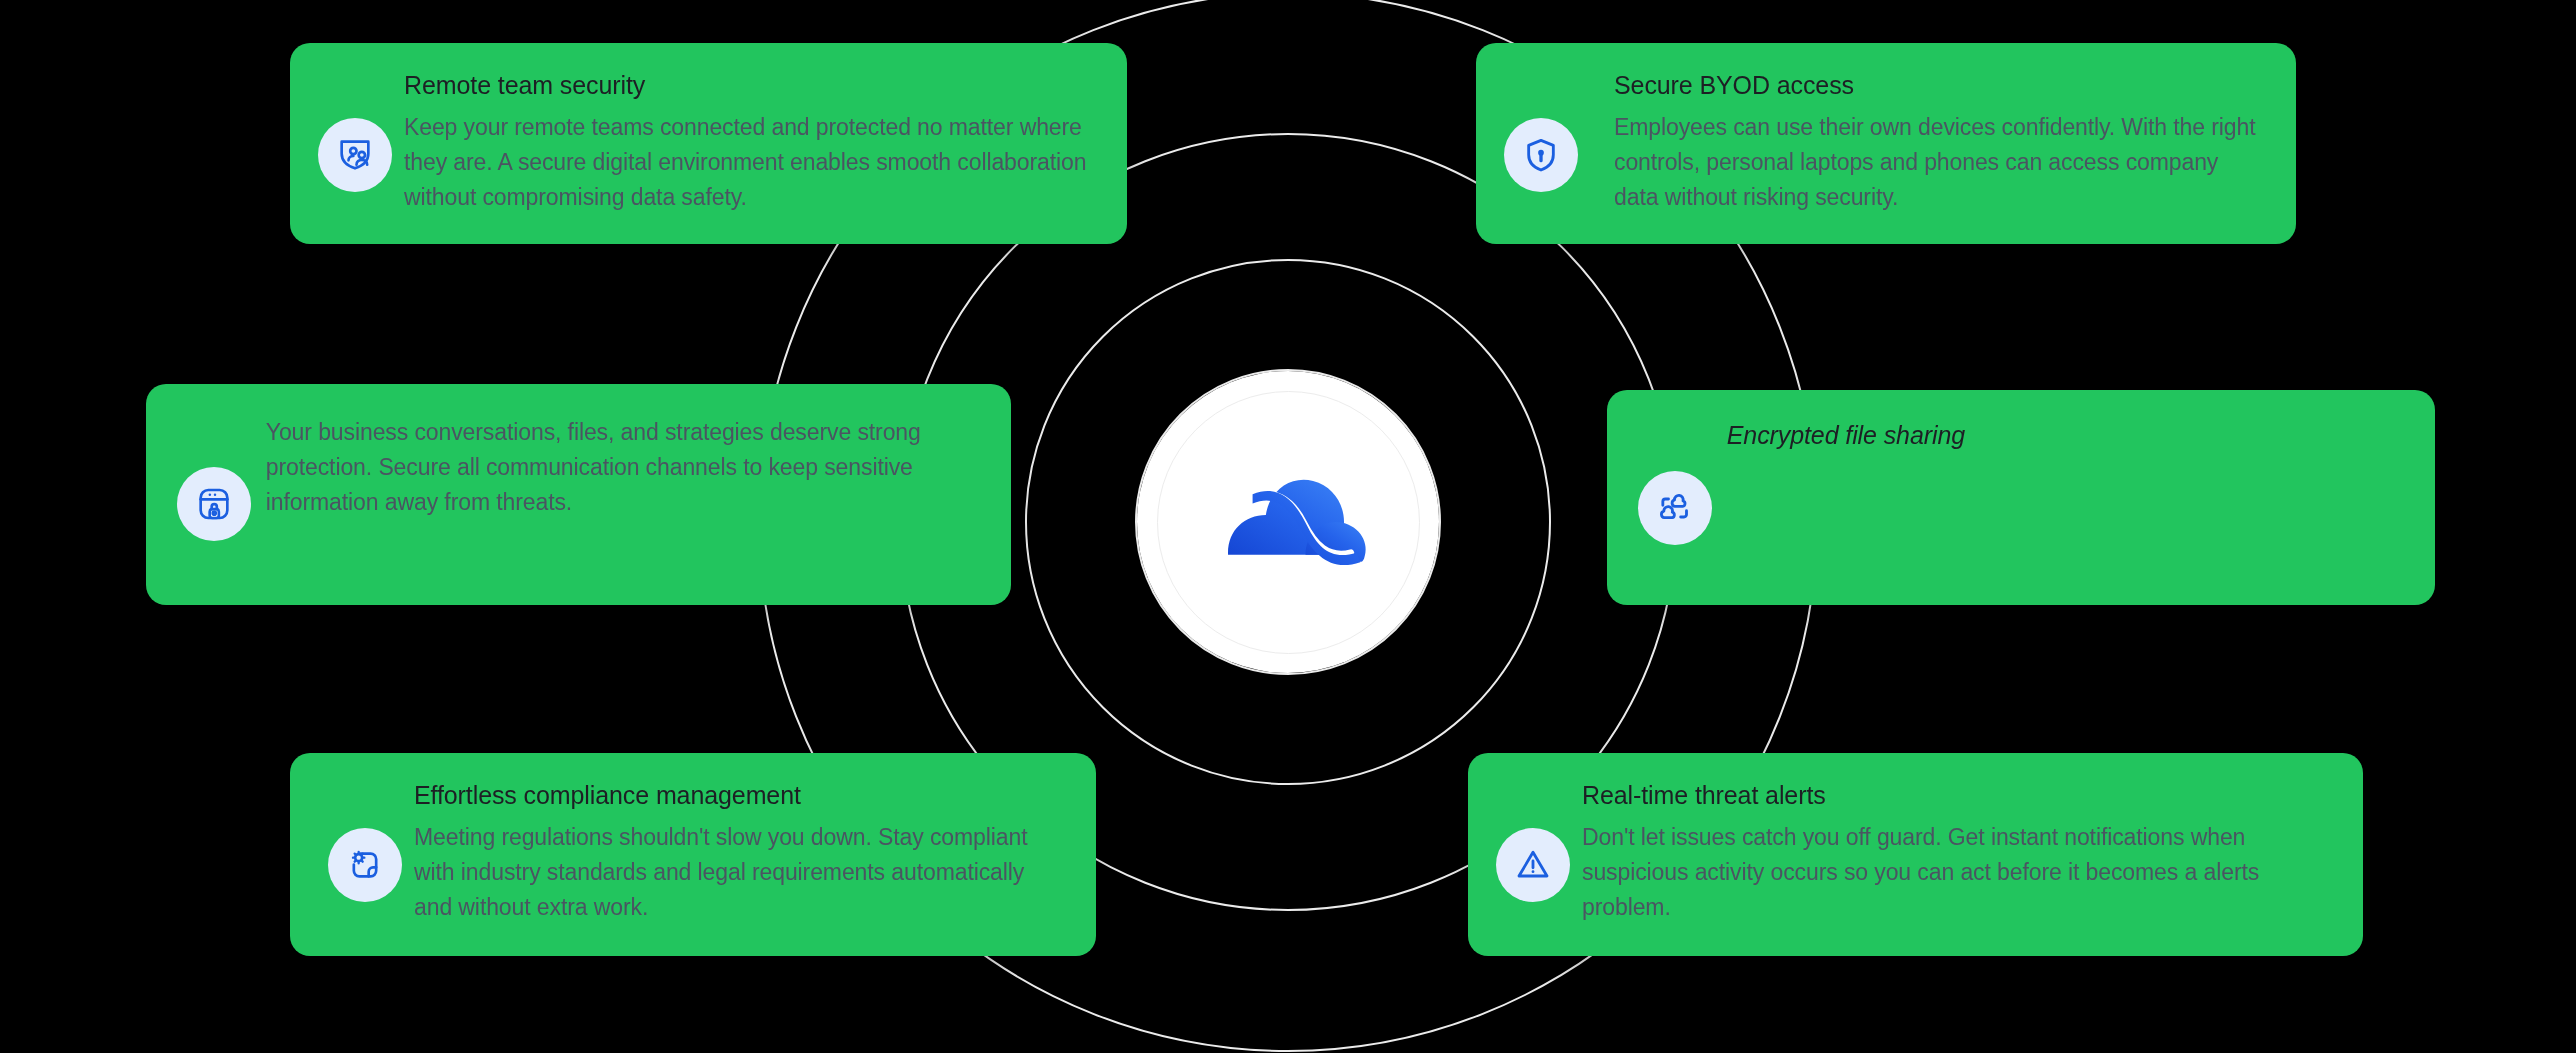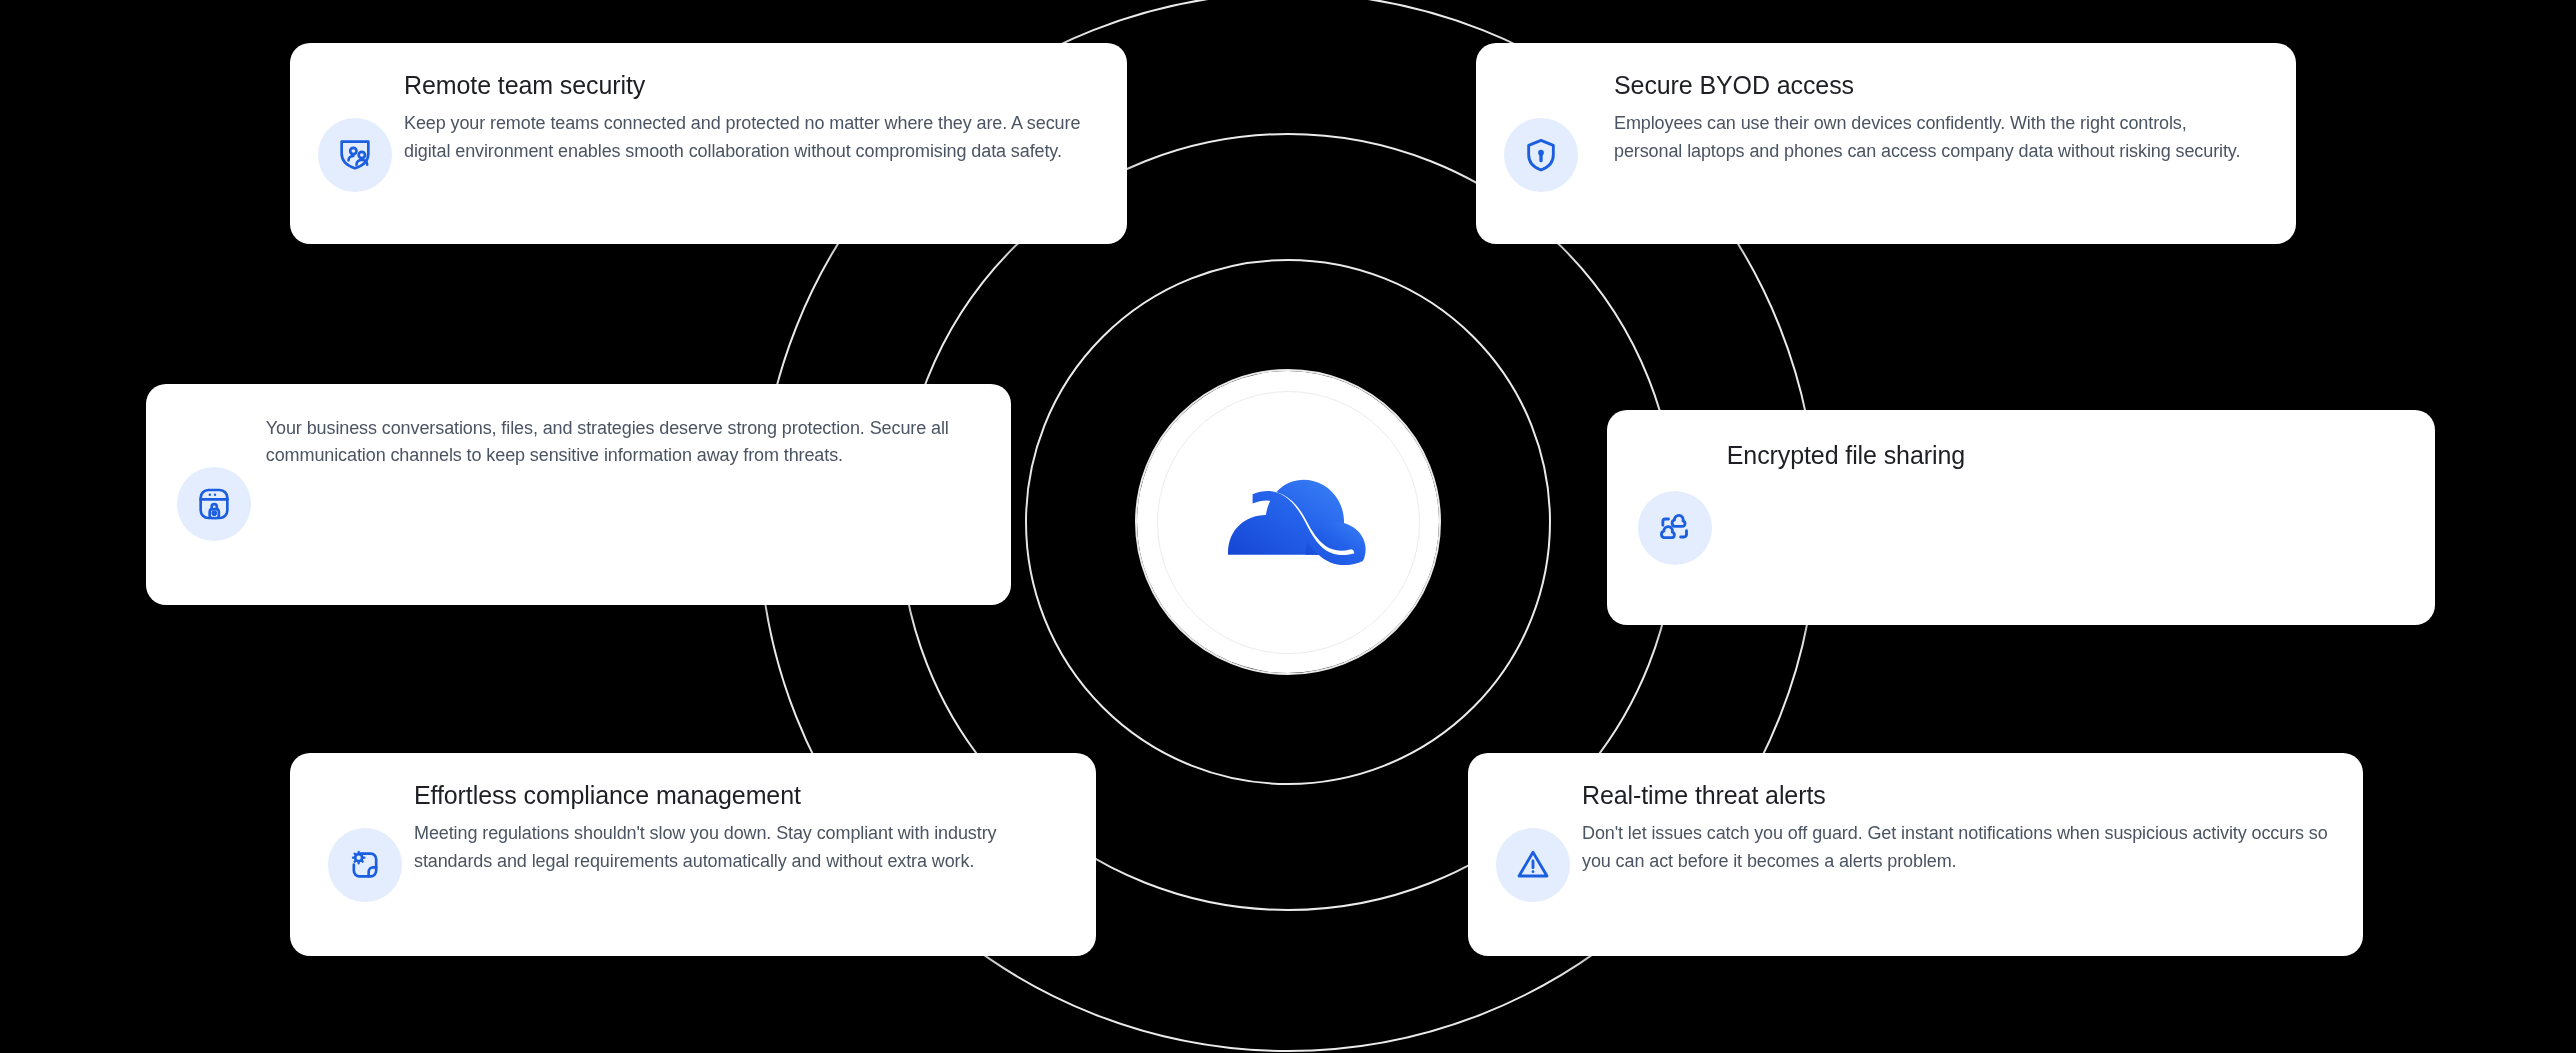--- a/index.html
+++ b/index.html
@@ -63,21 +63,21 @@
     border: 1.3px solid #ececec;
     display: flex;
     align-items: center;
     justify-content: center;
   }
   .center-logo-mark { width: 189px; height: 189px; display:block; }
 
   
   .card {
     position: absolute;
-    background: #ffffff;
+    background: #22c55e;
     border-radius: 20px;
     display: flex;
     align-items: flex-start;
     box-shadow: 0 6.7px 27px rgba(0,0,0,0.25);
   }
 
   .card-icon-wrap {
     flex: 0 0 auto;
     width: 74px;
     height: 74px;
@@ -94,21 +94,21 @@
   .card-title {
     font-size: 25px;
     line-height: 1.15;
     font-weight: 400;
     color: #1d1f24;
     letter-spacing: -0.1px;
     margin-bottom: 10.7px;
     white-space: nowrap;
   }
   .card-desc {
-    font-size: 18px;
+    font-size: 23px;
     line-height: 1.52;
     font-weight: 400;
     color: #4b5462;
     letter-spacing: -0.1px;
   }
 
   
   #card-remote-team-security {
     left: 290px; top: 43px; width: 837px; height: 201px;
     padding: 28px 38px 28px 28px;
@@ -129,22 +129,23 @@
 
   
   #card-secure-byod-access {
     left: 1476px; top: 43px; width: 820px; height: 201px;
     padding: 28px 38px 28px 28px;
     gap: 24px;
   }
   #card-secure-byod-access .card-icon-wrap { margin-top: 47px; margin-right: 12px; }
 
   #card-encrypted-file-sharing {
-    left: 1607px; top: 410px; width: 828px; height: 215px;
+    left: 1607px; top: 390px; width: 828px; height: 215px;
     padding: 31px 38px 31px 31px;
+    font-style: italic;
   }
   #card-encrypted-file-sharing .card-icon-wrap { margin-top: 50px; margin-right: 14.8px; }
 
   #card-real-time-threat-alerts {
     left: 1468px; top: 753px; width: 895px; height: 203px;
     padding: 28px 34px 28px 28px;
   }
   #card-real-time-threat-alerts .card-icon-wrap { margin-top: 47px; margin-right: 12px; }
 </style>
 </head>

